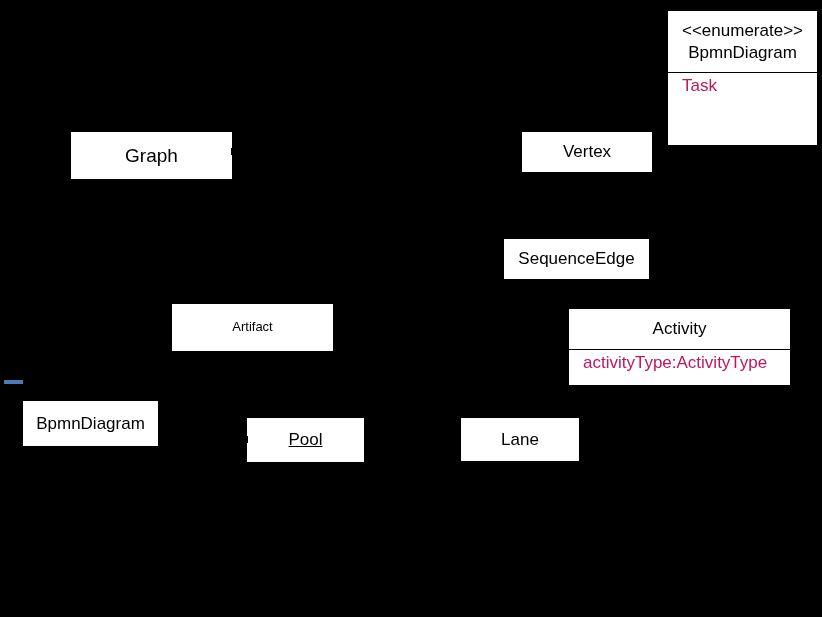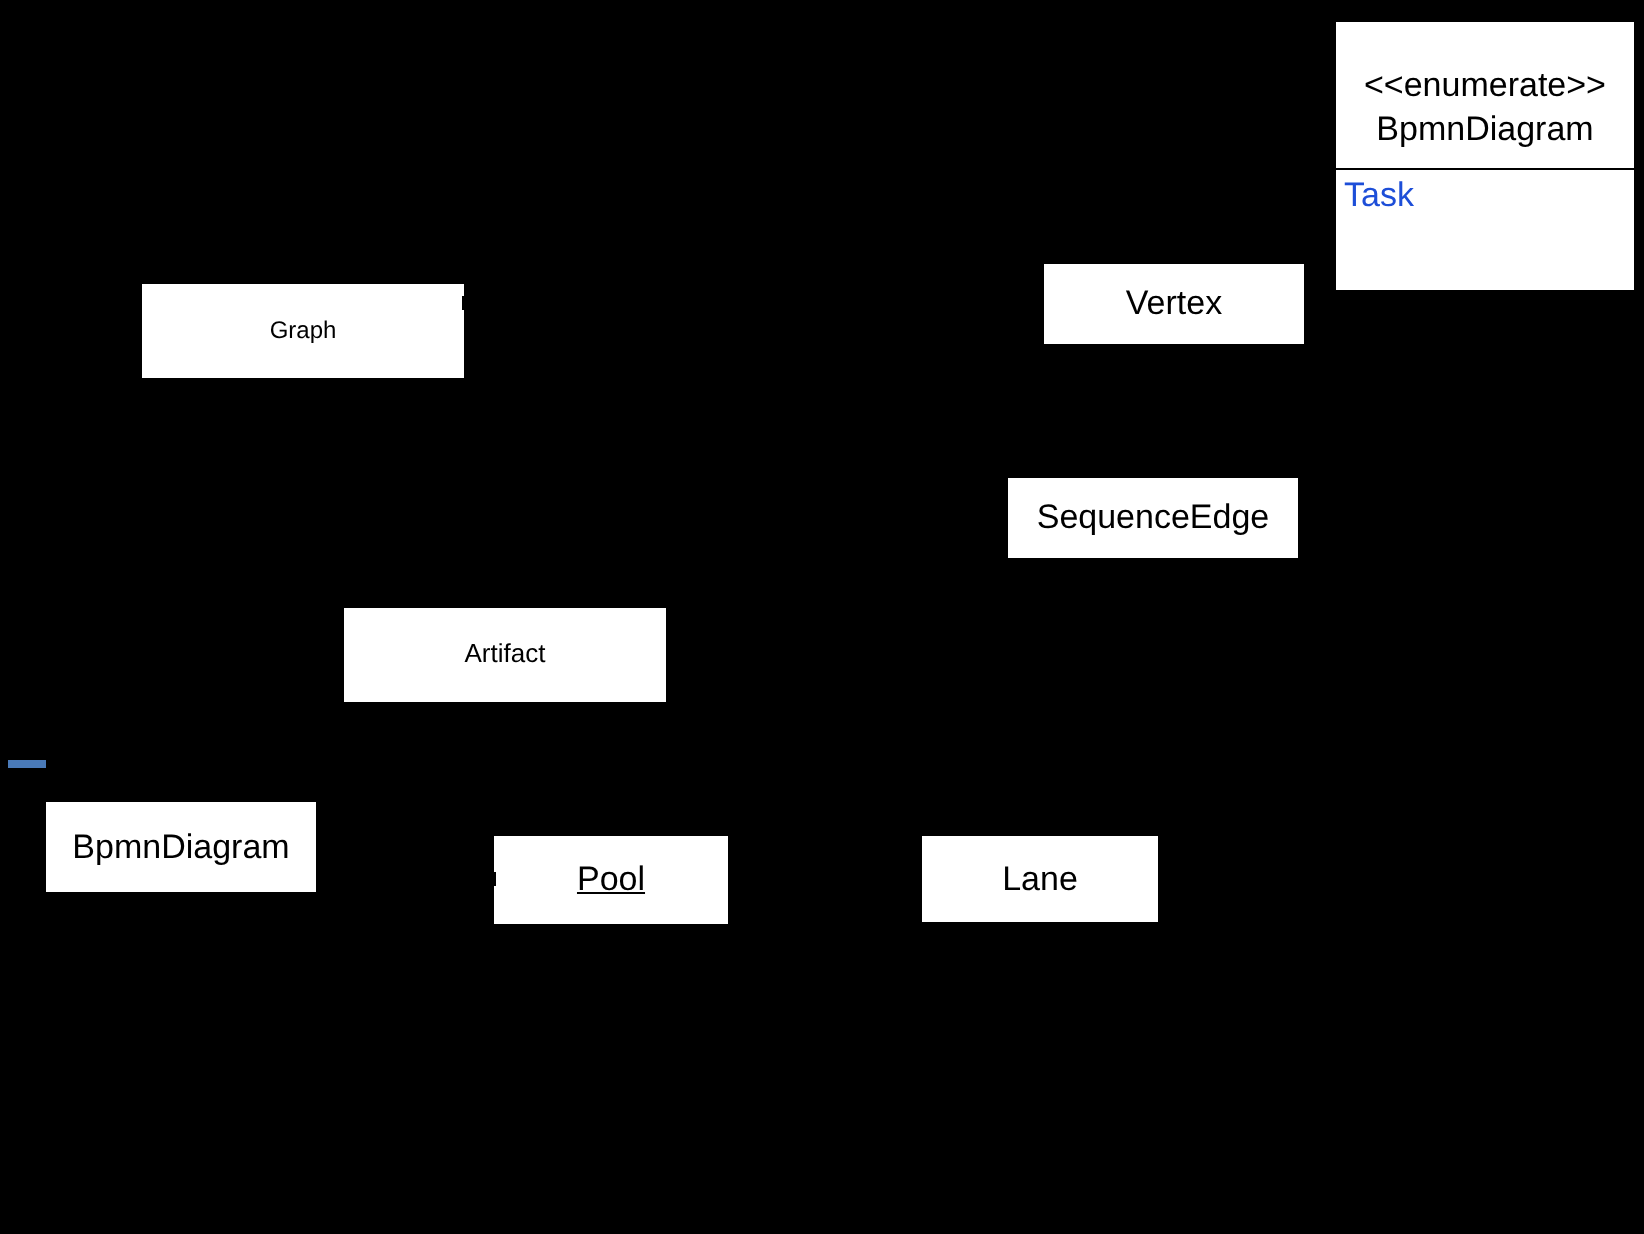--- a/index.html
+++ b/index.html
@@ -34,22 +34,22 @@
     line-height: 1.25;
     padding: 2px 6px;
     box-sizing: border-box;
     white-space: nowrap;
   }
   .stereotype {
     display: block;
   }
   .compartment {
     border-top: 1px solid #000000;
-    color: #1d4ed8;
-    padding: 3px 5px 4px 4px;
+    color: #be185d;
+    padding: 3px 5px 4px 14px;
     box-sizing: border-box;
     line-height: 1.22;
     text-align: left;
   }
   .feature {
     display: block;
     white-space: nowrap;
   }
   
   .stub {
@@ -59,51 +59,57 @@
   .link-blue {
     position: absolute;
     background: #4a7ab8;
   }
 </style>
 </head>
 <body>
 
 <div id="canvas" style="background: rgb(0, 0, 0);">
 
-  <div class="uml-class" id="node-graph" style="left: 70px; top: 141px; width: 163px; height: 49px; font-size: 12px;">
+  <div class="uml-class" id="node-graph" style="left: 70px; top: 131px; width: 163px; height: 49px; font-size: 19px;">
     <div class="class-name">Graph</div>
   </div>
 
   <div class="uml-class" id="node-vertex" style="left: 521px; top: 131px; width: 132px; height: 42px; font-size: 17px;">
     <div class="class-name">Vertex</div>
   </div>
 
   <div class="uml-class" id="node-sequence-edge" style="left: 503px; top: 238px; width: 147px; height: 42px; font-size: 17px;">
     <div class="class-name">SequenceEdge</div>
   </div>
 
   <div class="uml-class" id="node-artifact" style="left: 171px; top: 303px; width: 163px; height: 49px; font-size: 13px;">
     <div class="class-name">Artifact</div>
   </div>
 
+  <div class="uml-class" id="node-activity" style="left: 568px; top: 308px; width: 223px; height: 78px; font-size: 17px;">
+    <div class="class-name" id="activity-header" style="flex: 0 0 40px;">Activity</div>
+    <div class="compartment" id="activity-attributes">
+        <span class="feature">activityType:ActivityType</span>
+      </div>
+  </div>
 
   <div class="uml-class" id="node-bpmn-diagram" style="left: 22px; top: 400px; width: 137px; height: 47px; font-size: 17px;">
     <div class="class-name">BpmnDiagram</div>
   </div>
 
   <div class="uml-class" id="node-pool" style="left: 246px; top: 417px; width: 119px; height: 46px; font-size: 17px; text-decoration: underline;">
     <div class="class-name">Pool</div>
   </div>
 
   <div class="uml-class" id="node-lane" style="left: 460px; top: 417px; width: 120px; height: 45px; font-size: 17px;">
     <div class="class-name">Lane</div>
   </div>
 
   <div class="uml-class" id="node-activity-type" style="left: 667px; top: 10px; width: 151px; height: 136px; font-size: 17px;">
-    <div class="class-name" id="activity-type-header" style="flex: 0 0 61px; margin-top: 12px;">
+    <div class="class-name" id="activity-type-header" style="flex: 0 0 61px;">
       <span class="stereotype">&lt;&lt;enumerate&gt;&gt;</span>
       <span>BpmnDiagram</span>
     </div>
     <div class="compartment" id="activity-type-literals">
         <span class="feature">Task</span>
       </div>
   </div>
 
   <div class="stub" id="stub-graph-right" style="left: 231px; top: 148px; width: 6px; height: 7px;"></div>
   <div class="stub" id="stub-artifact-left" style="left: 156px; top: 322px; width: 7px; height: 7px;"></div>

